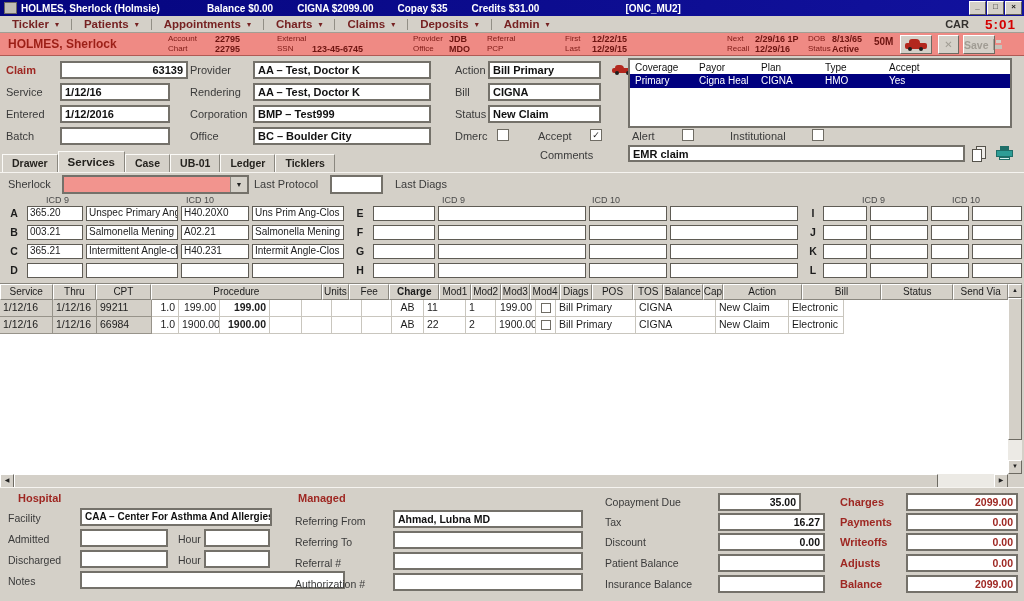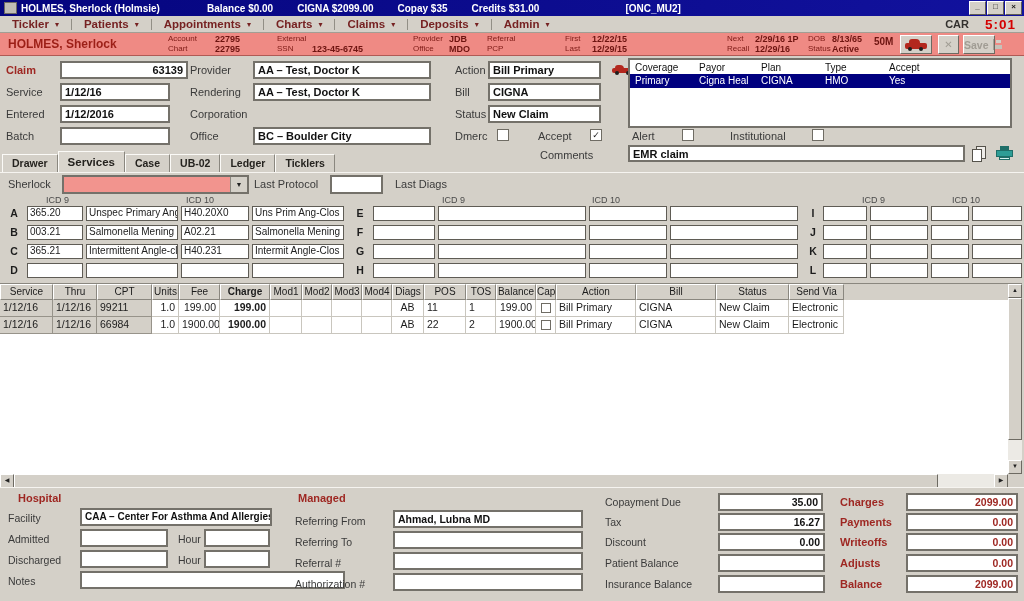--- a/index.html
+++ b/index.html
@@ -251,20 +251,21 @@
     <span class="fl" style="left:6px;top:52px">Entered</span>
     <div class="fi" style="left:60px;top:49px;width:110px">1/12/2016</div>
     <span class="fl" style="left:6px;top:74px">Batch</span>
     <div class="fi" style="left:60px;top:71px;width:110px"></div>
 
     <span class="fl" style="left:190px;top:8px">Provider</span>
     <div class="fi" style="left:253px;top:5px;width:178px">AA – Test, Doctor K</div>
     <span class="fl" style="left:190px;top:30px">Rendering</span>
     <div class="fi" style="left:253px;top:27px;width:178px">AA – Test, Doctor K</div>
     <span class="fl" style="left:190px;top:52px">Corporation</span>
+    <div class="fi" style="left:253px;top:49px;width:178px">BMP – Test999</div>
     <span class="fl" style="left:190px;top:74px">Office</span>
     <div class="fi" style="left:253px;top:71px;width:178px">BC – Boulder City</div>
 
     <span class="fl" style="left:455px;top:8px">Action</span>
     <div class="fi" style="left:488px;top:5px;width:113px">Bill Primary</div>
     <span class="icon-car small" style="position:absolute;left:612px;top:9px">
         <span class="cbody"></span>
         <span class="ctop"></span>
         <span class="w1"></span>
         <span class="w2"></span>
@@ -311,21 +312,21 @@
         <span class="t"></span>
         <span class="b"></span>
         <span class="o"></span>
       </span>
   </div>
 
   <div class="tabsrow">
     <span class="tab">Drawer</span>
     <span class="tab active">Services</span>
     <span class="tab">Case</span>
-    <span class="tab">UB-02</span>
+    <span class="tab">UB-01</span>
     <span class="tab">Ledger</span>
     <span class="tab">Ticklers</span>
   </div>
 
   <div class="protoband">
     <span class="fl" style="left:8px;top:5px">Sherlock</span>
     <div class="combo">
       <span class="field"></span>
       <span class="arrowbtn">▼</span>
     </div>
@@ -455,20 +456,21 @@
           </div>
         </div>
     </div>
   </div>
 
   <div class="gridarea">
     <div class="svc-hrow">
       <span class="hc c0">Service</span>
       <span class="hc c1">Thru</span>
       <span class="hc c2">CPT</span>
+      <span class="hc c3">Procedure</span>
       <span class="hc c4">Units</span>
       <span class="hc c5">Fee</span>
       <span class="hc c6 bold">Charge</span>
       <span class="hc c7">Mod1</span>
       <span class="hc c8">Mod2</span>
       <span class="hc c9">Mod3</span>
       <span class="hc c10">Mod4</span>
       <span class="hc c11">Diags</span>
       <span class="hc c12">POS</span>
       <span class="hc c13">TOS</span>
@@ -557,21 +559,21 @@
     <span class="bl" style="left:295px;top:27px">Referring From</span>
     <div class="bi" style="left:393px;top:22px;width:190px">Ahmad,  Lubna MD</div>
     <span class="bl" style="left:295px;top:48px">Referring To</span>
     <div class="bi" style="left:393px;top:43px;width:190px"></div>
     <span class="bl" style="left:295px;top:69px">Referral #</span>
     <div class="bi" style="left:393px;top:64px;width:190px"></div>
     <span class="bl" style="left:295px;top:90px">Authorization #</span>
     <div class="bi" style="left:393px;top:85px;width:190px"></div>
 
     <span class="bl" style="left:605px;top:8px">Copayment Due</span>
-    <div class="bi tr" style="left:718px;top:5px;width:105px">35.00</div>
+    <div class="bi tr" style="left:718px;top:5px;width:83px">35.00</div>
     <span class="bl" style="left:605px;top:28px">Tax</span>
     <div class="bi tr" style="left:718px;top:25px;width:107px">16.27</div>
     <span class="bl" style="left:605px;top:48px">Discount</span>
     <div class="bi tr" style="left:718px;top:45px;width:107px">0.00</div>
     <span class="bl" style="left:605px;top:69px">Patient Balance</span>
     <div class="bi tr" style="left:718px;top:66px;width:107px"></div>
     <span class="bl" style="left:605px;top:90px">Insurance Balance</span>
     <div class="bi tr" style="left:718px;top:87px;width:107px"></div>
 
     <span class="bl red" style="left:840px;top:8px">Charges</span>

